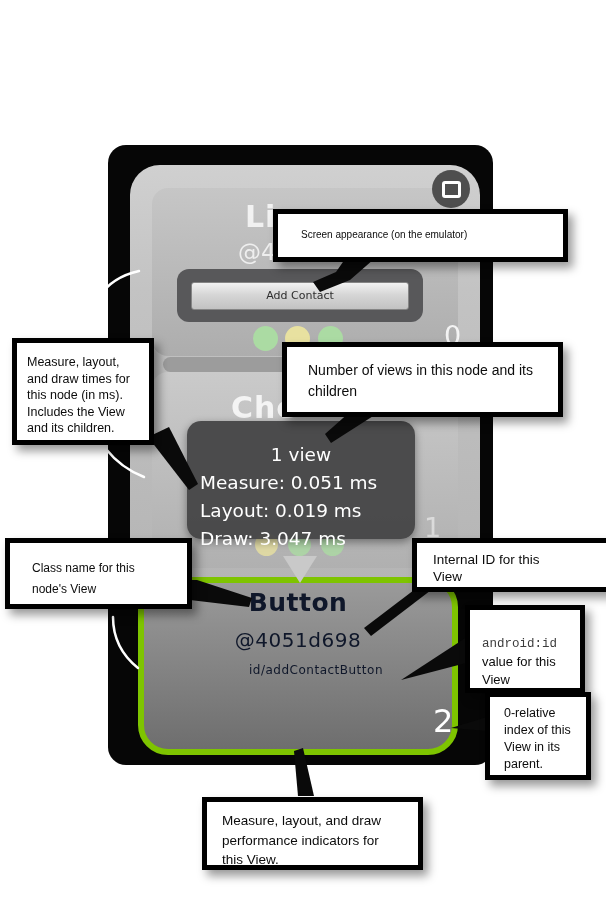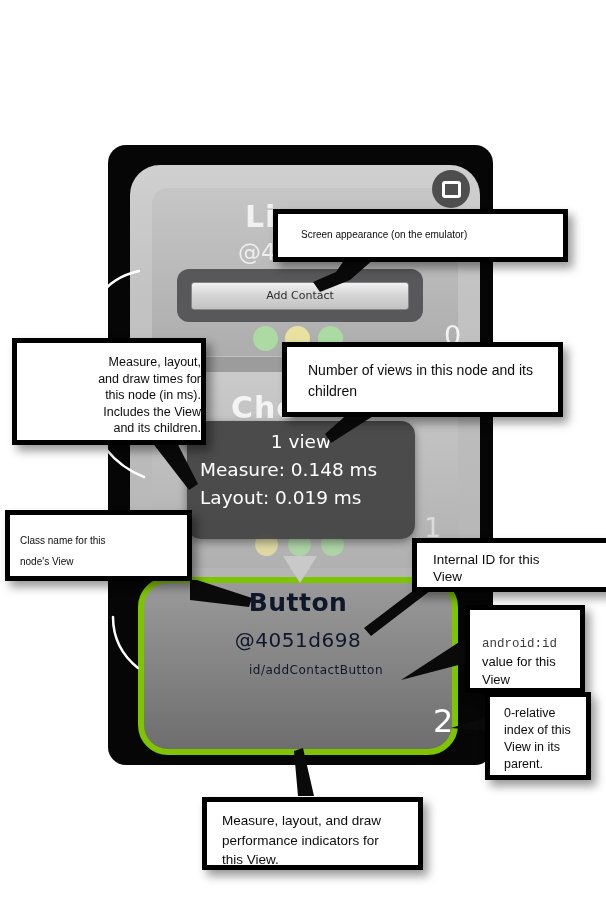--- a/index.html
+++ b/index.html
@@ -47,21 +47,21 @@
   
   #d3a{left:253px;top:712px;width:27px;height:27px;}
   #d3b{left:285px;top:712px;width:27px;height:27px;}
   #d3c{left:317px;top:712px;width:27px;height:27px;}
 
   
   #tooltip{position:absolute;left:187px;top:421px;width:228px;height:118px;border-radius:14px;
            background:rgba(68,68,70,.95);box-shadow:0 3px 8px rgba(0,0,0,.4);z-index:10;
            color:#fff;font-family:"DejaVu Sans",sans-serif;font-size:18.5px;}
   #tooltip .tl{height:28px;line-height:28px;padding-left:13px;}
-  #tooltip .tl.first{text-align:center;padding-left:0;margin-top:7px;}
+  #tooltip .tl.first{text-align:center;padding-left:0;margin-top:20px;}
 
   
   #caret{position:absolute;left:283px;top:556px;width:0;height:0;z-index:13;
          border-left:17px solid transparent;border-right:17px solid transparent;
          border-top:27px solid #c9c9c9;}
 
   
   #selnode{position:absolute;left:138px;top:577px;width:320px;height:178px;border-radius:30px;
            border:6px solid #7ec400;box-sizing:border-box;
            background:linear-gradient(180deg,#9a9a9a,#6e6e6e);z-index:12;}
@@ -77,23 +77,23 @@
             background:#4e4e4e;z-index:7;display:flex;align-items:center;justify-content:center;}
   #circicon span{display:block;width:13px;height:11px;border:3px solid #fff;border-radius:3px;}
 
   
   #overlay{position:absolute;left:0;top:0;width:606px;height:909px;z-index:30;pointer-events:none;}
 
   
   .callout{position:absolute;background:#fff;border:5px solid #000;box-sizing:border-box;
            box-shadow:5px 6px 9px rgba(0,0,0,.4);color:#0c0c0c;z-index:40;white-space:pre-line;}
   #co-a{left:273px;top:209px;width:295px;height:53px;font-size:10px;padding:15px 0 0 23px;}
-  #co-b{left:12px;top:338px;width:194px;height:107px;font-size:12.5px;line-height:16.5px;padding:11px 0 0 10px;text-align:right;}
+  #co-b{left:12px;top:338px;width:142px;height:107px;font-size:12.5px;line-height:16.5px;padding:11px 0 0 10px;}
   #co-c{left:282px;top:342px;width:281px;height:75px;font-size:14px;line-height:21px;padding:13px 0 0 21px;}
-  #co-d{left:5px;top:510px;width:187px;height:71px;font-size:10px;line-height:21px;padding:15px 0 0 10px;}
+  #co-d{left:5px;top:538px;width:187px;height:71px;font-size:12px;line-height:21px;padding:15px 0 0 22px;}
   #co-e{left:412px;top:538px;width:208px;height:54px;font-size:13.5px;line-height:17px;padding:8px 0 0 16px;}
   #co-f{left:465px;top:605px;width:120px;height:88px;font-size:13px;line-height:18px;padding:7px 0 0 12px;}
   #co-f .mono{display:block;font-family:"Liberation Mono","DejaVu Sans Mono",monospace;
               font-size:12.5px;color:#3c3c3c;}
   #co-g{left:485px;top:692px;width:106px;height:88px;font-size:12.5px;line-height:17px;padding:8px 0 0 14px;}
   #co-h{left:202px;top:797px;width:221px;height:73px;font-size:13.5px;line-height:19.5px;padding:9px 0 0 15px;}
 </style>
 </head>
 <body>
 
@@ -119,22 +119,23 @@
   <div id="idx0" class="nodetext">0</div>
 
   <div id="t-che" class="nodetext">Che</div>
   <div id="d2a" class="dot" style="background-color: rgb(232, 225, 160);"></div>
   <div id="d2b" class="dot" style="background-color: rgb(171, 219, 163);"></div>
   <div id="d2c" class="dot" style="background-color: rgb(171, 219, 163);"></div>
   <div id="idx1" class="nodetext">1</div>
 
   <div id="tooltip">
     <div class="tl first">1 view</div>
-    <div class="tl">Measure: 0.148 ms</div>
+    <div class="tl">Measure: 0.051 ms</div>
     <div class="tl">Layout: 0.019 ms</div>
+    <div class="tl">Draw: 3.047 ms</div>
   </div>
 
   <div id="selnode" style="border-color: rgb(126, 196, 0);"></div>
   <div id="caret"></div>
   <div id="t-button" class="seltext">Button</div>
   <div id="t-internal" class="seltext">@4051d698</div>
   <div id="t-androidid" class="seltext">id/addContactButton</div>
   <div id="d3a" class="dot" style="background-color: rgb(0, 212, 44);"></div>
   <div id="d3b" class="dot" style="background-color: rgb(0, 212, 44);"></div>
   <div id="d3c" class="dot" style="background-color: rgb(243, 232, 0);"></div>

